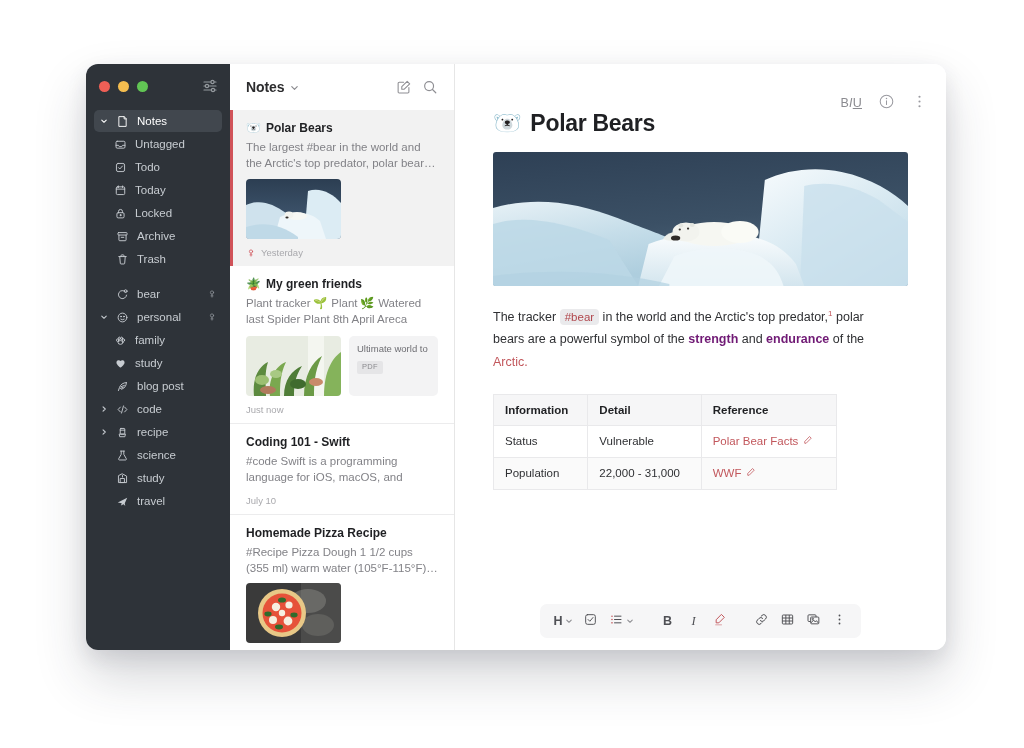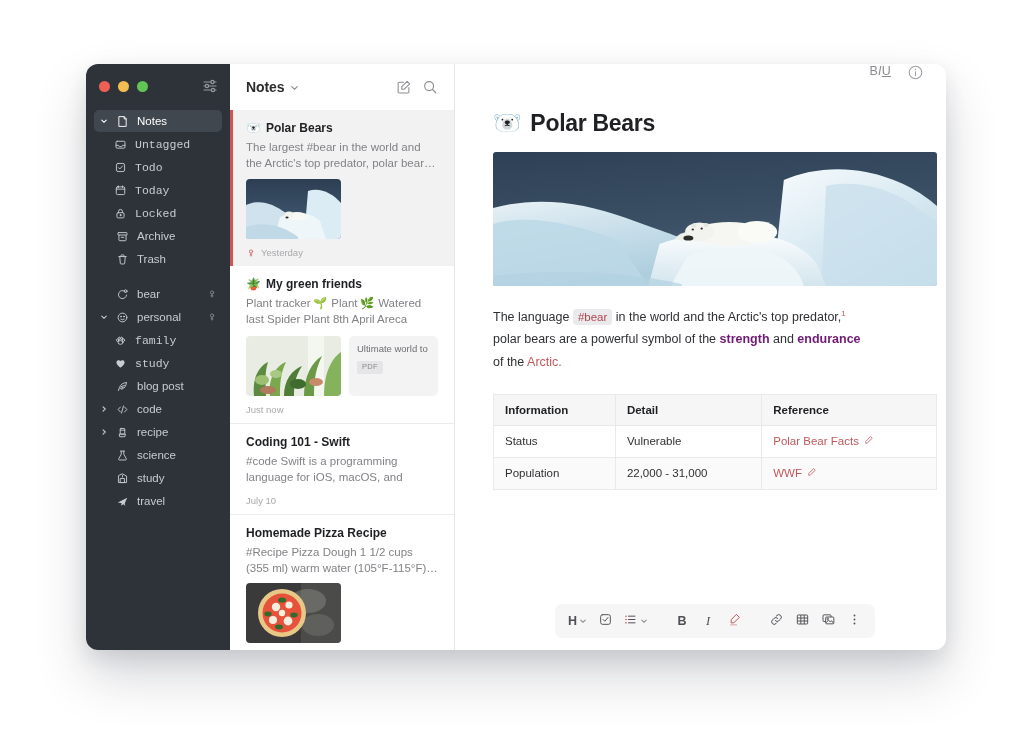--- a/index.html
+++ b/index.html
@@ -49,21 +49,21 @@
     margin-bottom: 1px; position: relative;
   }
   .nav-row.active { background: #41474e; color: #ffffff; }
   .nav-row .chev { width: 9px; flex: 0 0 9px; display:flex; align-items:center; justify-content:center; }
   .nav-row .chev svg { display:block; }
   .nav-row .ic { width: 15px; flex: 0 0 15px; display: flex; align-items: center; justify-content: center; }
   .nav-row .ic svg { display:block; }
   .nav-row .lbl { flex: 1; overflow: hidden; text-overflow: ellipsis; }
   .nav-row .pin { width: 11px; flex: 0 0 11px; opacity:.65; display:flex; align-items:center; justify-content:center;}
   .indent-0 { padding-left: 5px; }
-  .indent-1 { padding-left: 19px; font-family: Liberation Mono, monospace; }
+  .indent-1 { padding-left: 19px; }
   .nav-gap { height: 12px; }
 
   
   .notelist {
     width: 225px; flex: 0 0 225px;
     background: #ffffff;
     border-right: 1px solid #e6e6e6;
     display: flex; flex-direction: column;
   }
   .nl-header {
@@ -108,21 +108,21 @@
   }
   .note-date {
     margin-top: 8px; font-size: 9.5px; color: #a9a9ad;
     display: flex; align-items: flex-end; gap: 5px;
   }
   .note-date .pinned { color: #d05359; display:flex; align-items:center;}
 
   
   .editor { flex: 1; background: #ffffff; display: flex; flex-direction: column; position: relative; }
   .ed-header {
-    height: 46px; display: flex; align-items: flex-start; justify-content: flex-end;
+    height: 46px; display: flex; align-items: flex-end; justify-content: flex-end;
     padding: 0 18px; gap: 16px;
   }
   .biu { font-size: 12.5px; color: #8b8b90; letter-spacing: .2px; }
   .biu i { font-style: italic; }
   .biu u { text-decoration: underline; }
   .ed-ic { color: #9a9aa0; display: flex; align-items: center; }
 
   .ed-body { flex: 1; padding: 0 38px; overflow: hidden; }
   .ed-title {
     font-size: 23px; font-weight: bold; color: #1f2023;
@@ -140,21 +140,21 @@
   .tag-chip {
     background: #eaeaec; border-radius: 4px; padding: 2px 5px;
     color: #b0464c; font-size: 11.5px;
   }
   .sup { font-size: 8px; vertical-align: super; color: #c2575c; }
   .link-red { color: #c2575c; }
   .para b { font-weight: bold; color: #701a75; }
 
   table.info {
     margin-top: 21px; border-collapse: collapse;
-    width: 444px; font-size: 11.5px;
+    width: 344px; font-size: 11.5px;
     border: 1px solid #e4e4e6;
   }
   table.info th, table.info td {
     border: 1px solid #e9e9eb; padding: 9px 11px; text-align: left;
     color: #2f3033; font-weight: normal;
   }
   table.info thead th { background: #f6f6f7; font-weight: bold; color: #1f2023; }
   table.info tbody tr:nth-child(even) td { background: #fafafa; }
   .ref { color: #c2575c; display: inline-flex; align-items: center; gap: 4px; justify-content: flex-end; }
 
@@ -593,21 +593,21 @@
           <ellipse cx="176" cy="86" rx="4.5" ry="2.6" fill="#2f2b28"></ellipse>
           <circle cx="180" cy="77.5" r="1.1" fill="#3a3532"></circle>
           <circle cx="188" cy="76.6" r="1.1" fill="#3a3532"></circle>
           <ellipse cx="181" cy="73.5" rx="2.4" ry="2" fill="#e4e6e0"></ellipse>
           <ellipse cx="192" cy="73" rx="2.4" ry="2" fill="#e4e6e0"></ellipse>
           <path d="M0 124 C 60 116, 120 120, 170 132 L 170 134 L 0 134 Z" fill="#b2d1e1" opacity=".7"></path>
         </svg>
       </div>
 
       <div class="para">
-        <span>The language</span>
+        <span>The tracker</span>
         <span class="tag-chip">#bear</span>
         <span>in the world and the Arctic's top predator,</span><span class="sup">1</span>
         <span>polar bears are a powerful symbol of the</span>
         <b>strength</b>
         <span>and</span>
         <b>endurance</b>
         <span>of the</span>
         <span class="link-red">Arctic.</span>
       </div>
 

